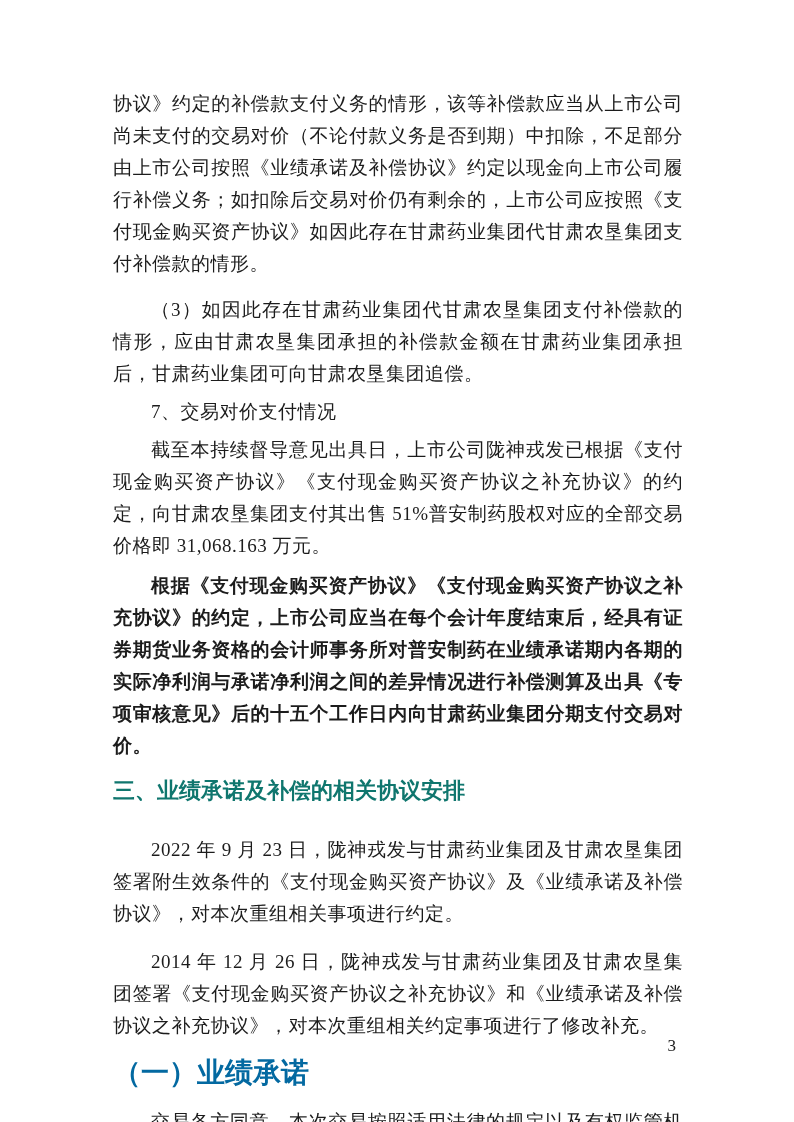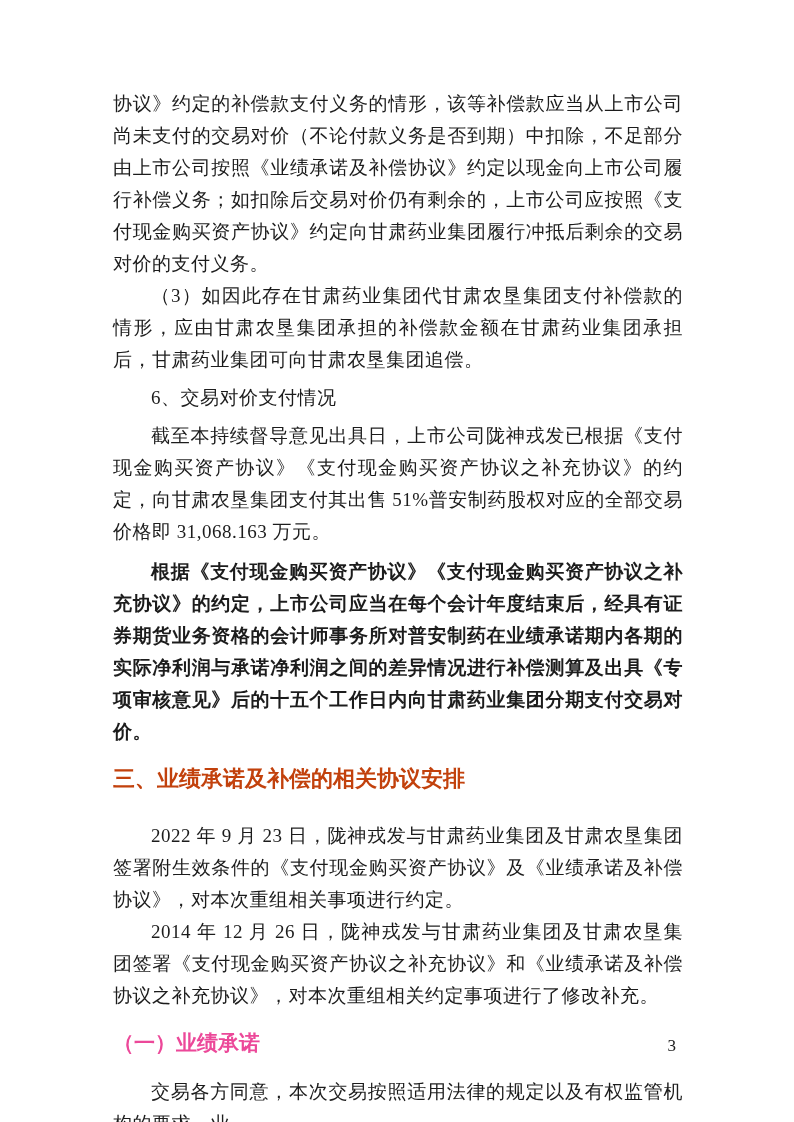--- a/index.html
+++ b/index.html
@@ -23,59 +23,59 @@
     top: 88px;
     width: 570px;
   }
   .para {
     font-size: 19px;
     line-height: 32px;
     text-align: justify;
     margin: 0;
     letter-spacing: 0.5px;
   }
-  .indent { text-indent: 2em; }
-  .mt14 { }
+  .indent { text-indent: 2em; margin-top: 16px; }
+  .mt14 { margin-top: 14px; }
   .mt6  { margin-top: 6px; }
   .mt8  { margin-top: 8px; font-weight: bold; }
   .h-major {
-    font-family: Liberation Sans, sans-serif;
+    font-family: Liberation Mono, monospace;
     font-weight: bold;
     font-size: 22px;
     line-height: 30px;
     margin: 16px 0 26px 0;
-    color: #c2410c;
+    color: #0f766e;
   }
   .h-minor {
     font-family: Liberation Sans, sans-serif;
     font-weight: bold;
-    font-size: 21px;
+    font-size: 28px;
     line-height: 30px;
     margin: 16px 0 18px 0;
-    color: #ec4899;
+    color: #0369a1;
   }
   .page-number {
     position: absolute;
     right: 118px;
     top: 1036px;
     font-size: 17px;
     color: #1c1c1c;
   }
 </style>
 </head>
 <body>
 
 <div class="page">
   <div class="content">
 
-    <p class="para">协议》约定的补偿款支付义务的情形，该等补偿款应当从上市公司尚未支付的交易对价（不论付款义务是否到期）中扣除，不足部分由上市公司按照《业绩承诺及补偿协议》约定以现金向上市公司履行补偿义务；如扣除后交易对价仍有剩余的，上市公司应按照《支付现金购买资产协议》约定向甘肃药业集团履行冲抵后剩余的交易对价的支付义务。</p>
+    <p class="para">协议》约定的补偿款支付义务的情形，该等补偿款应当从上市公司尚未支付的交易对价（不论付款义务是否到期）中扣除，不足部分由上市公司按照《业绩承诺及补偿协议》约定以现金向上市公司履行补偿义务；如扣除后交易对价仍有剩余的，上市公司应按照《支付现金购买资产协议》如因此存在甘肃药业集团代甘肃农垦集团支付补偿款的情形。</p>
 
     <p class="para indent mt14">（3）如因此存在甘肃药业集团代甘肃农垦集团支付补偿款的情形，应由甘肃农垦集团承担的补偿款金额在甘肃药业集团承担后，甘肃药业集团可向甘肃农垦集团追偿。</p>
 
-    <p class="para indent mt6">6、交易对价支付情况</p>
+    <p class="para indent mt6">7、交易对价支付情况</p>
 
     <p class="para indent mt6">截至本持续督导意见出具日，上市公司陇神戎发已根据《支付现金购买资产协议》《支付现金购买资产协议之补充协议》的约定，向甘肃农垦集团支付其出售 51%普安制药股权对应的全部交易价格即 31,068.163 万元。</p>
 
     <p class="para indent mt8">根据《支付现金购买资产协议》《支付现金购买资产协议之补充协议》的约定，上市公司应当在每个会计年度结束后，经具有证券期货业务资格的会计师事务所对普安制药在业绩承诺期内各期的实际净利润与承诺净利润之间的差异情况进行补偿测算及出具《专项审核意见》后的十五个工作日内向甘肃药业集团分期支付交易对价。</p>
 
     <h2 class="h-major">三、业绩承诺及补偿的相关协议安排</h2>
 
     <p class="para indent">2022 年 9 月 23 日，陇神戎发与甘肃药业集团及甘肃农垦集团签署附生效条件的《支付现金购买资产协议》及《业绩承诺及补偿协议》，对本次重组相关事项进行约定。</p>
 
     <p class="para indent">2014 年 12 月 26 日，陇神戎发与甘肃药业集团及甘肃农垦集团签署《支付现金购买资产协议之补充协议》和《业绩承诺及补偿协议之补充协议》，对本次重组相关约定事项进行了修改补充。</p>

